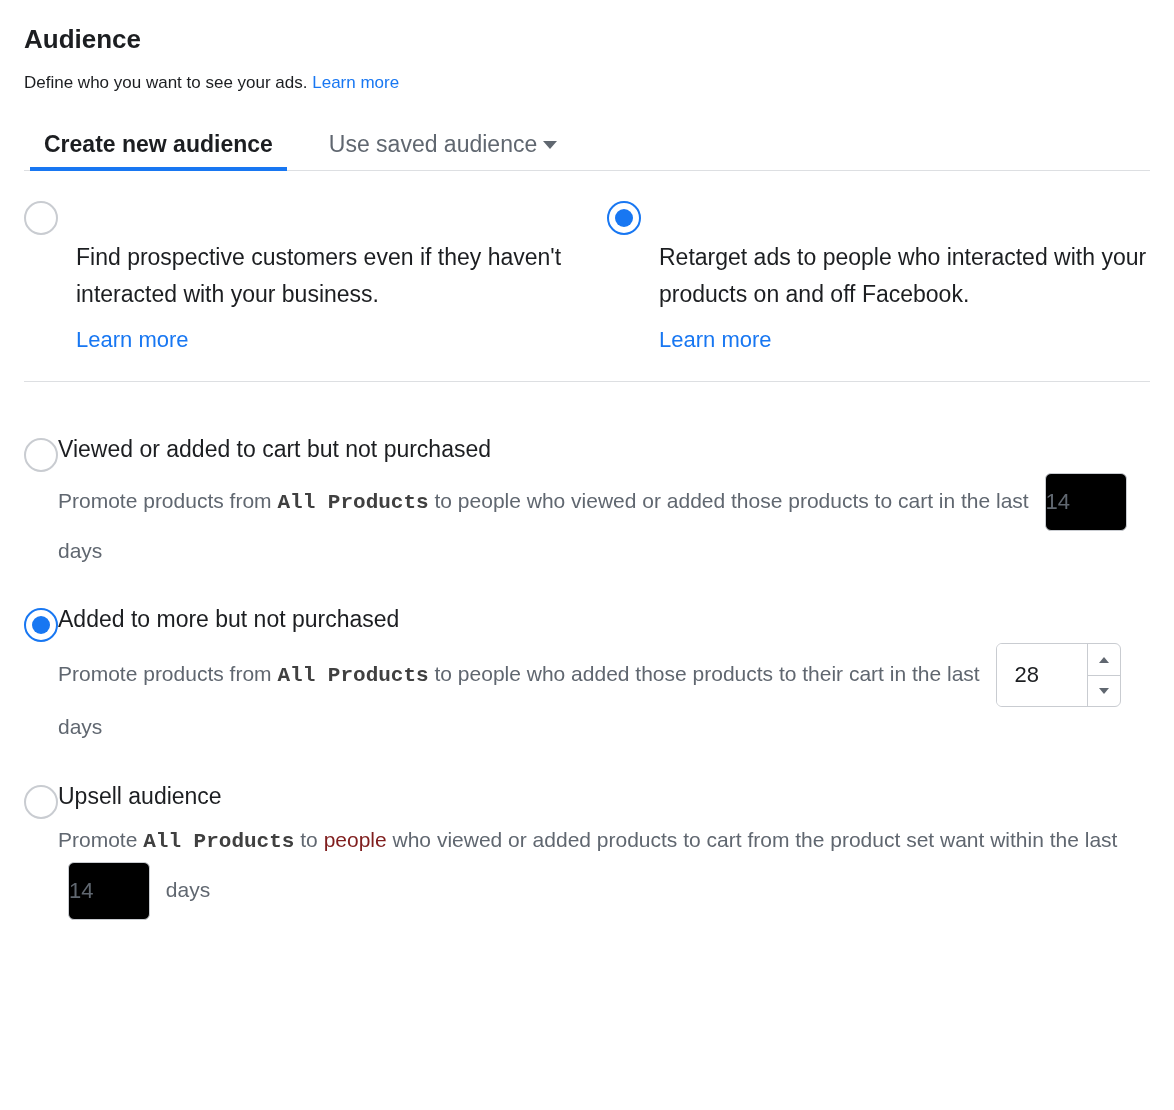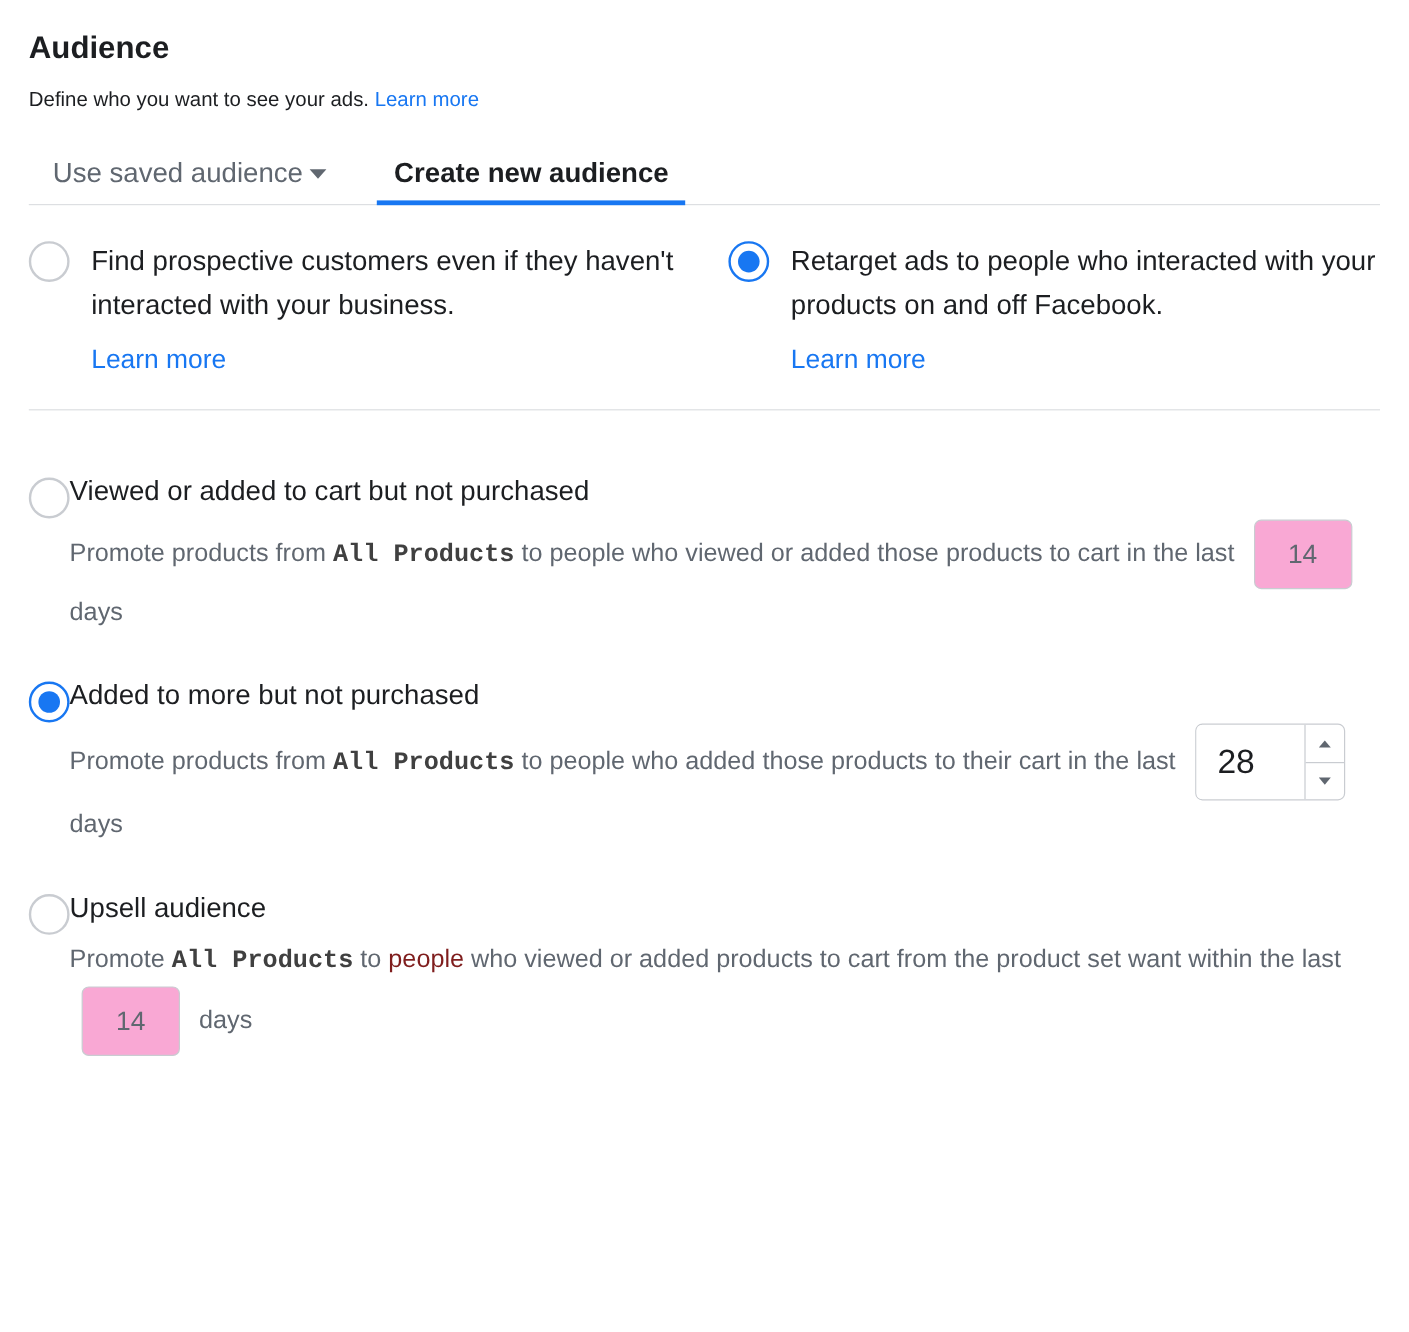--- a/index.html
+++ b/index.html
@@ -75,61 +75,60 @@
       margin-top: 2px;
     }
     .radio-outer.selected {
       border-color: #1877f2;
     }
     .radio-inner {
       width: 18px; height: 18px;
       border-radius: 50%;
       background: #1877f2;
     }
-    .col-text { font-size: 23px; line-height: 1.6; }
+    .col-text { font-size: 23px; line-height: 1.6; margin-top: 40px; }
     .col-link { font-size: 22px; margin-top: 14px; display: inline-block; }
     .retarget-list { padding-top: 54px; }
     .rt-item { display: flex; margin-bottom: 36px; }
     .rt-body { flex: 1; }
     .rt-title { font-size: 23px; color: #1c1e21; margin-bottom: 10px; }
     .rt-desc {
       font-size: 21px;
       color: #606770;
       line-height: 1.9;
       display: block;
     }
     .rt-desc .bold { font-weight: 700; color: #404040; font-family: Liberation Mono, monospace; }
     .rt-desc .blue { color: #7f1d1d; text-align: center; }
     .num-box {
       display: inline-flex;
       align-items: center;
       vertical-align: middle;
       margin: 0 10px;
     }
     .num-box.disabled input {
-      background: #f9a8d4;
+      background: #000000;
       border: 1px solid #c9ccd1;
       border-radius: 6px;
       width: 82px;
       height: 58px;
       font-size: 22px;
-      text-align: center;
       color: #606770;
     }
     .num-box.active {
       border: 1px solid #c9ccd1;
       border-radius: 6px;
       overflow: hidden;
       height: 64px;
     }
     .num-box.active input {
       border: none;
       width: 90px;
       height: 100%;
-      font-size: 28px;
+      font-size: 22px;
       padding: 0 18px;
       color: #1c1e21;
       outline: none;
     }
     .spinner {
       display: flex;
       flex-direction: column;
       border-left: 1px solid #c9ccd1;
       height: 100%;
     }
@@ -159,25 +158,25 @@
 </head>
 <body>
 
 <div class="section-title">Audience</div>
 <div class="section-sub">
   <span>Define who you want to see your ads.</span>
   <span class="link">Learn more</span>
 </div>
 
 <div class="tabs">
+  <div class="tab active">Create new audience</div>
   <div class="tab">
     <span>Use saved audience</span>
     <span class="caret"></span>
   </div>
-  <div class="tab active">Create new audience</div>
 </div>
 
 <div class="two-col">
   <div class="col">
     <div class="radio-outer"></div>
     <div>
       <div class="col-text">Find prospective customers even if they haven't interacted with your business.</div>
       <span class="link col-link">Learn more</span>
     </div>
   </div>

